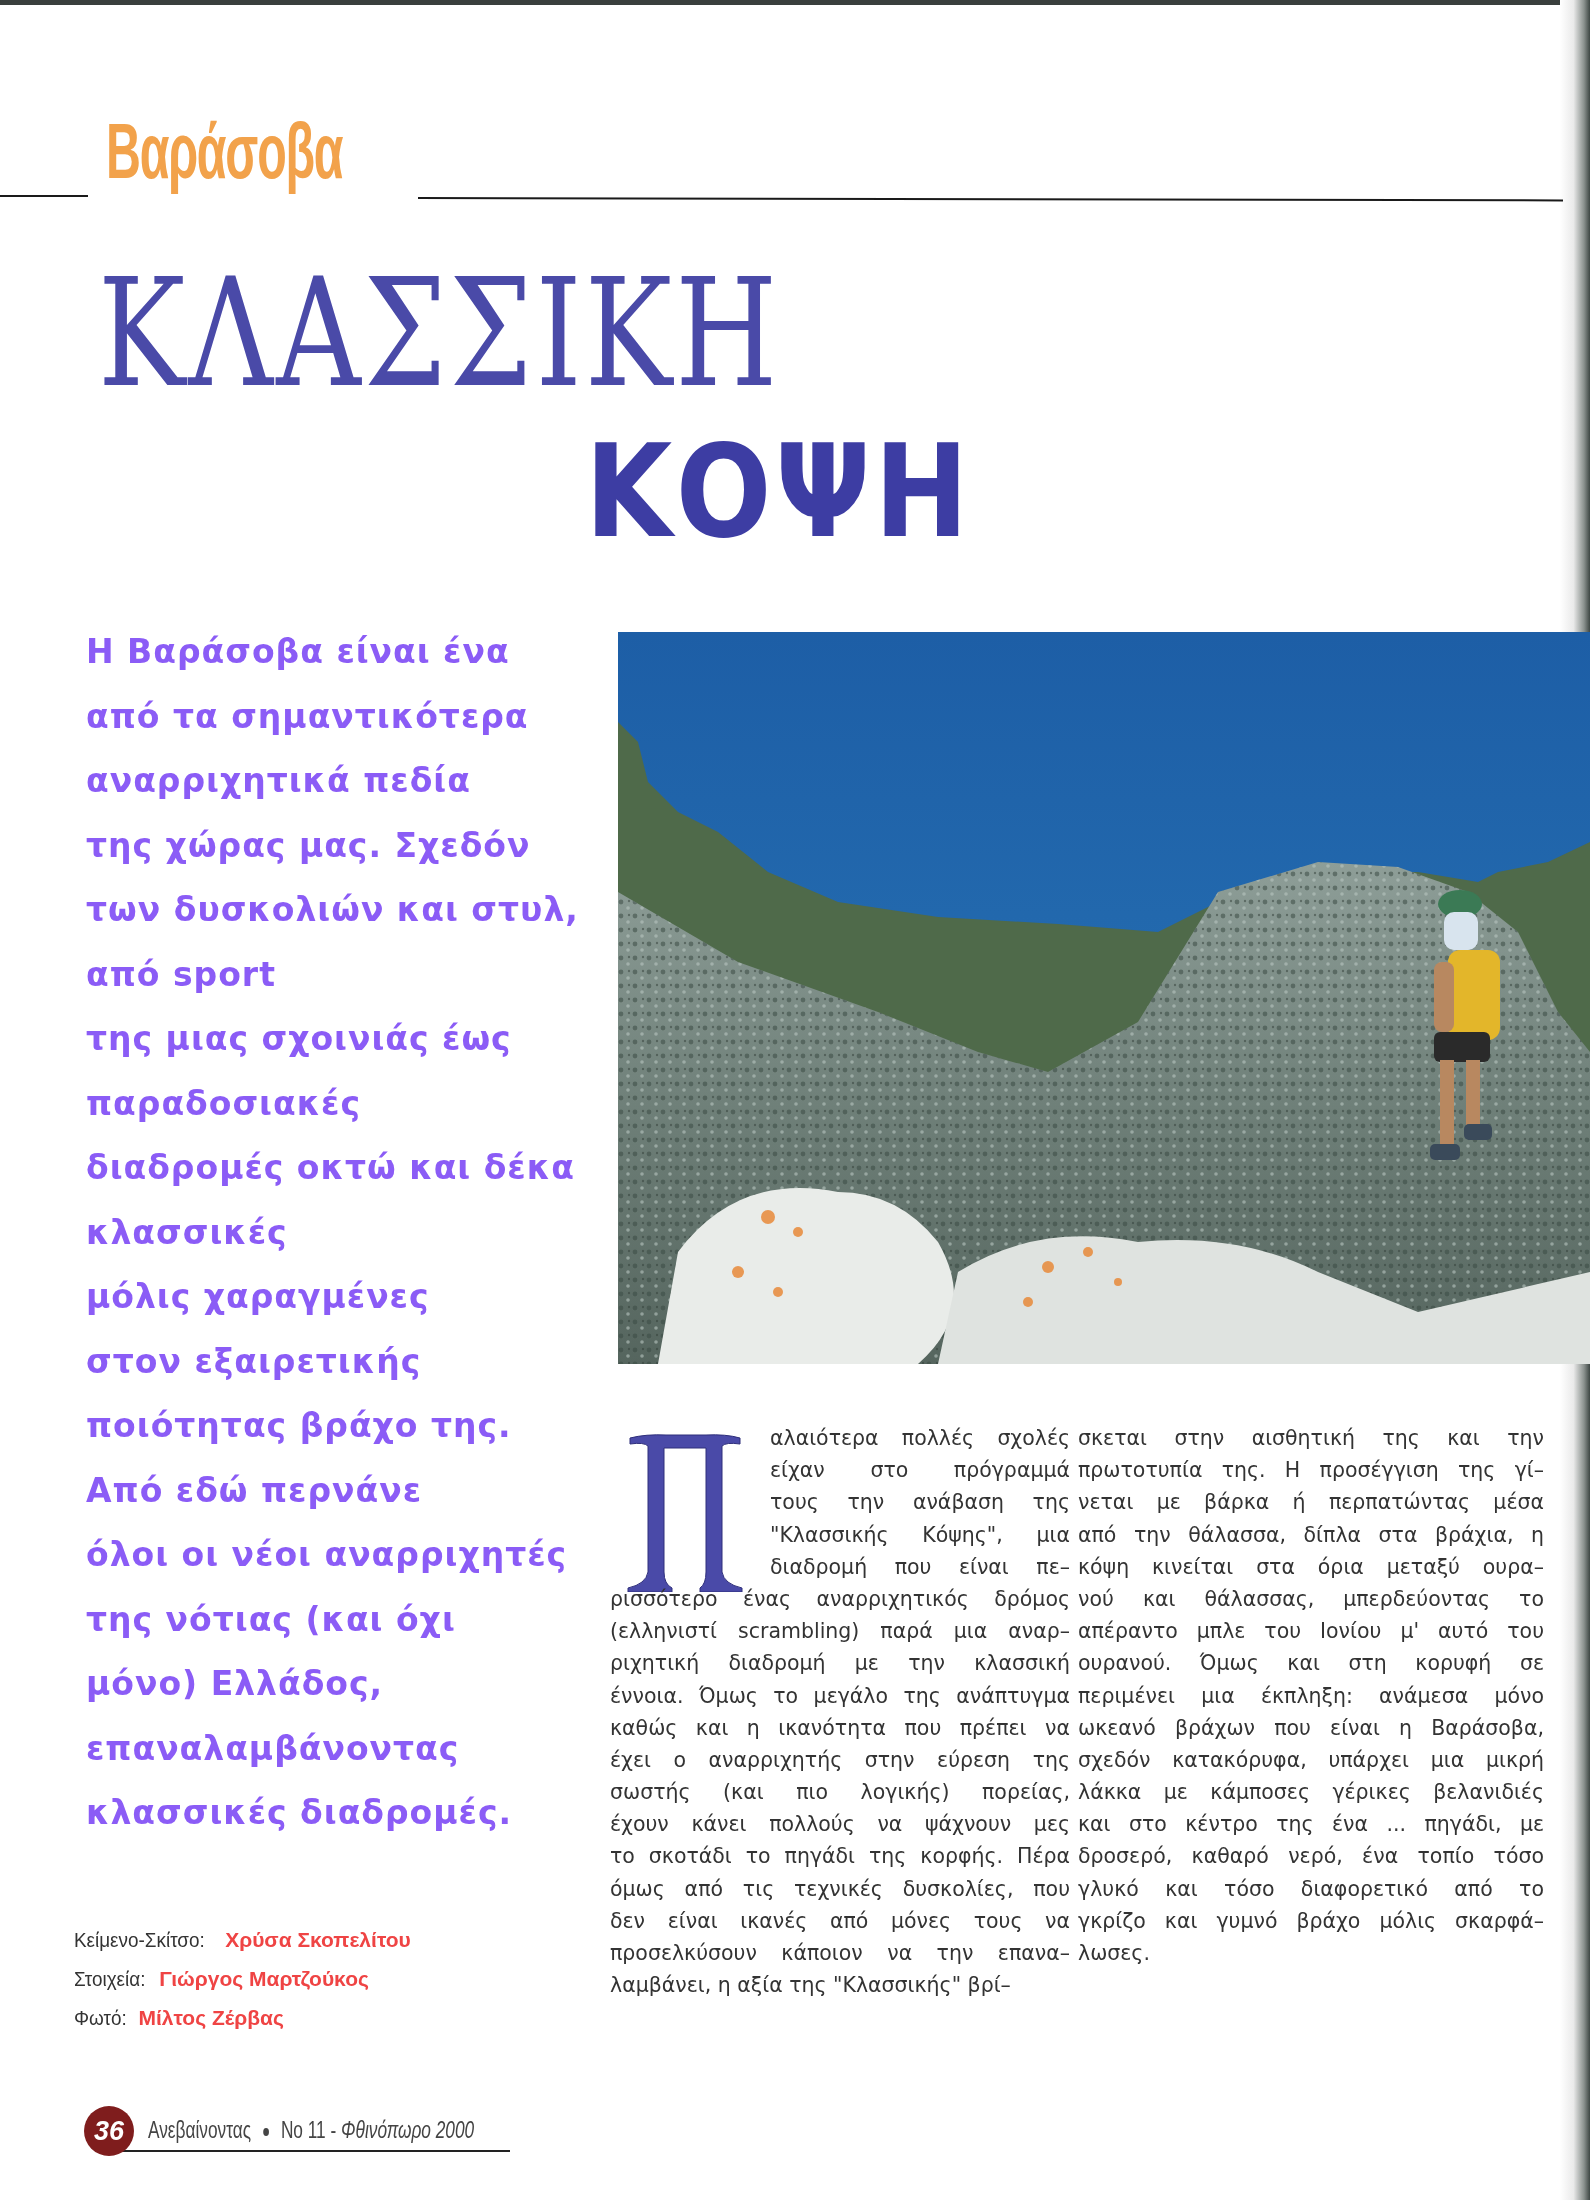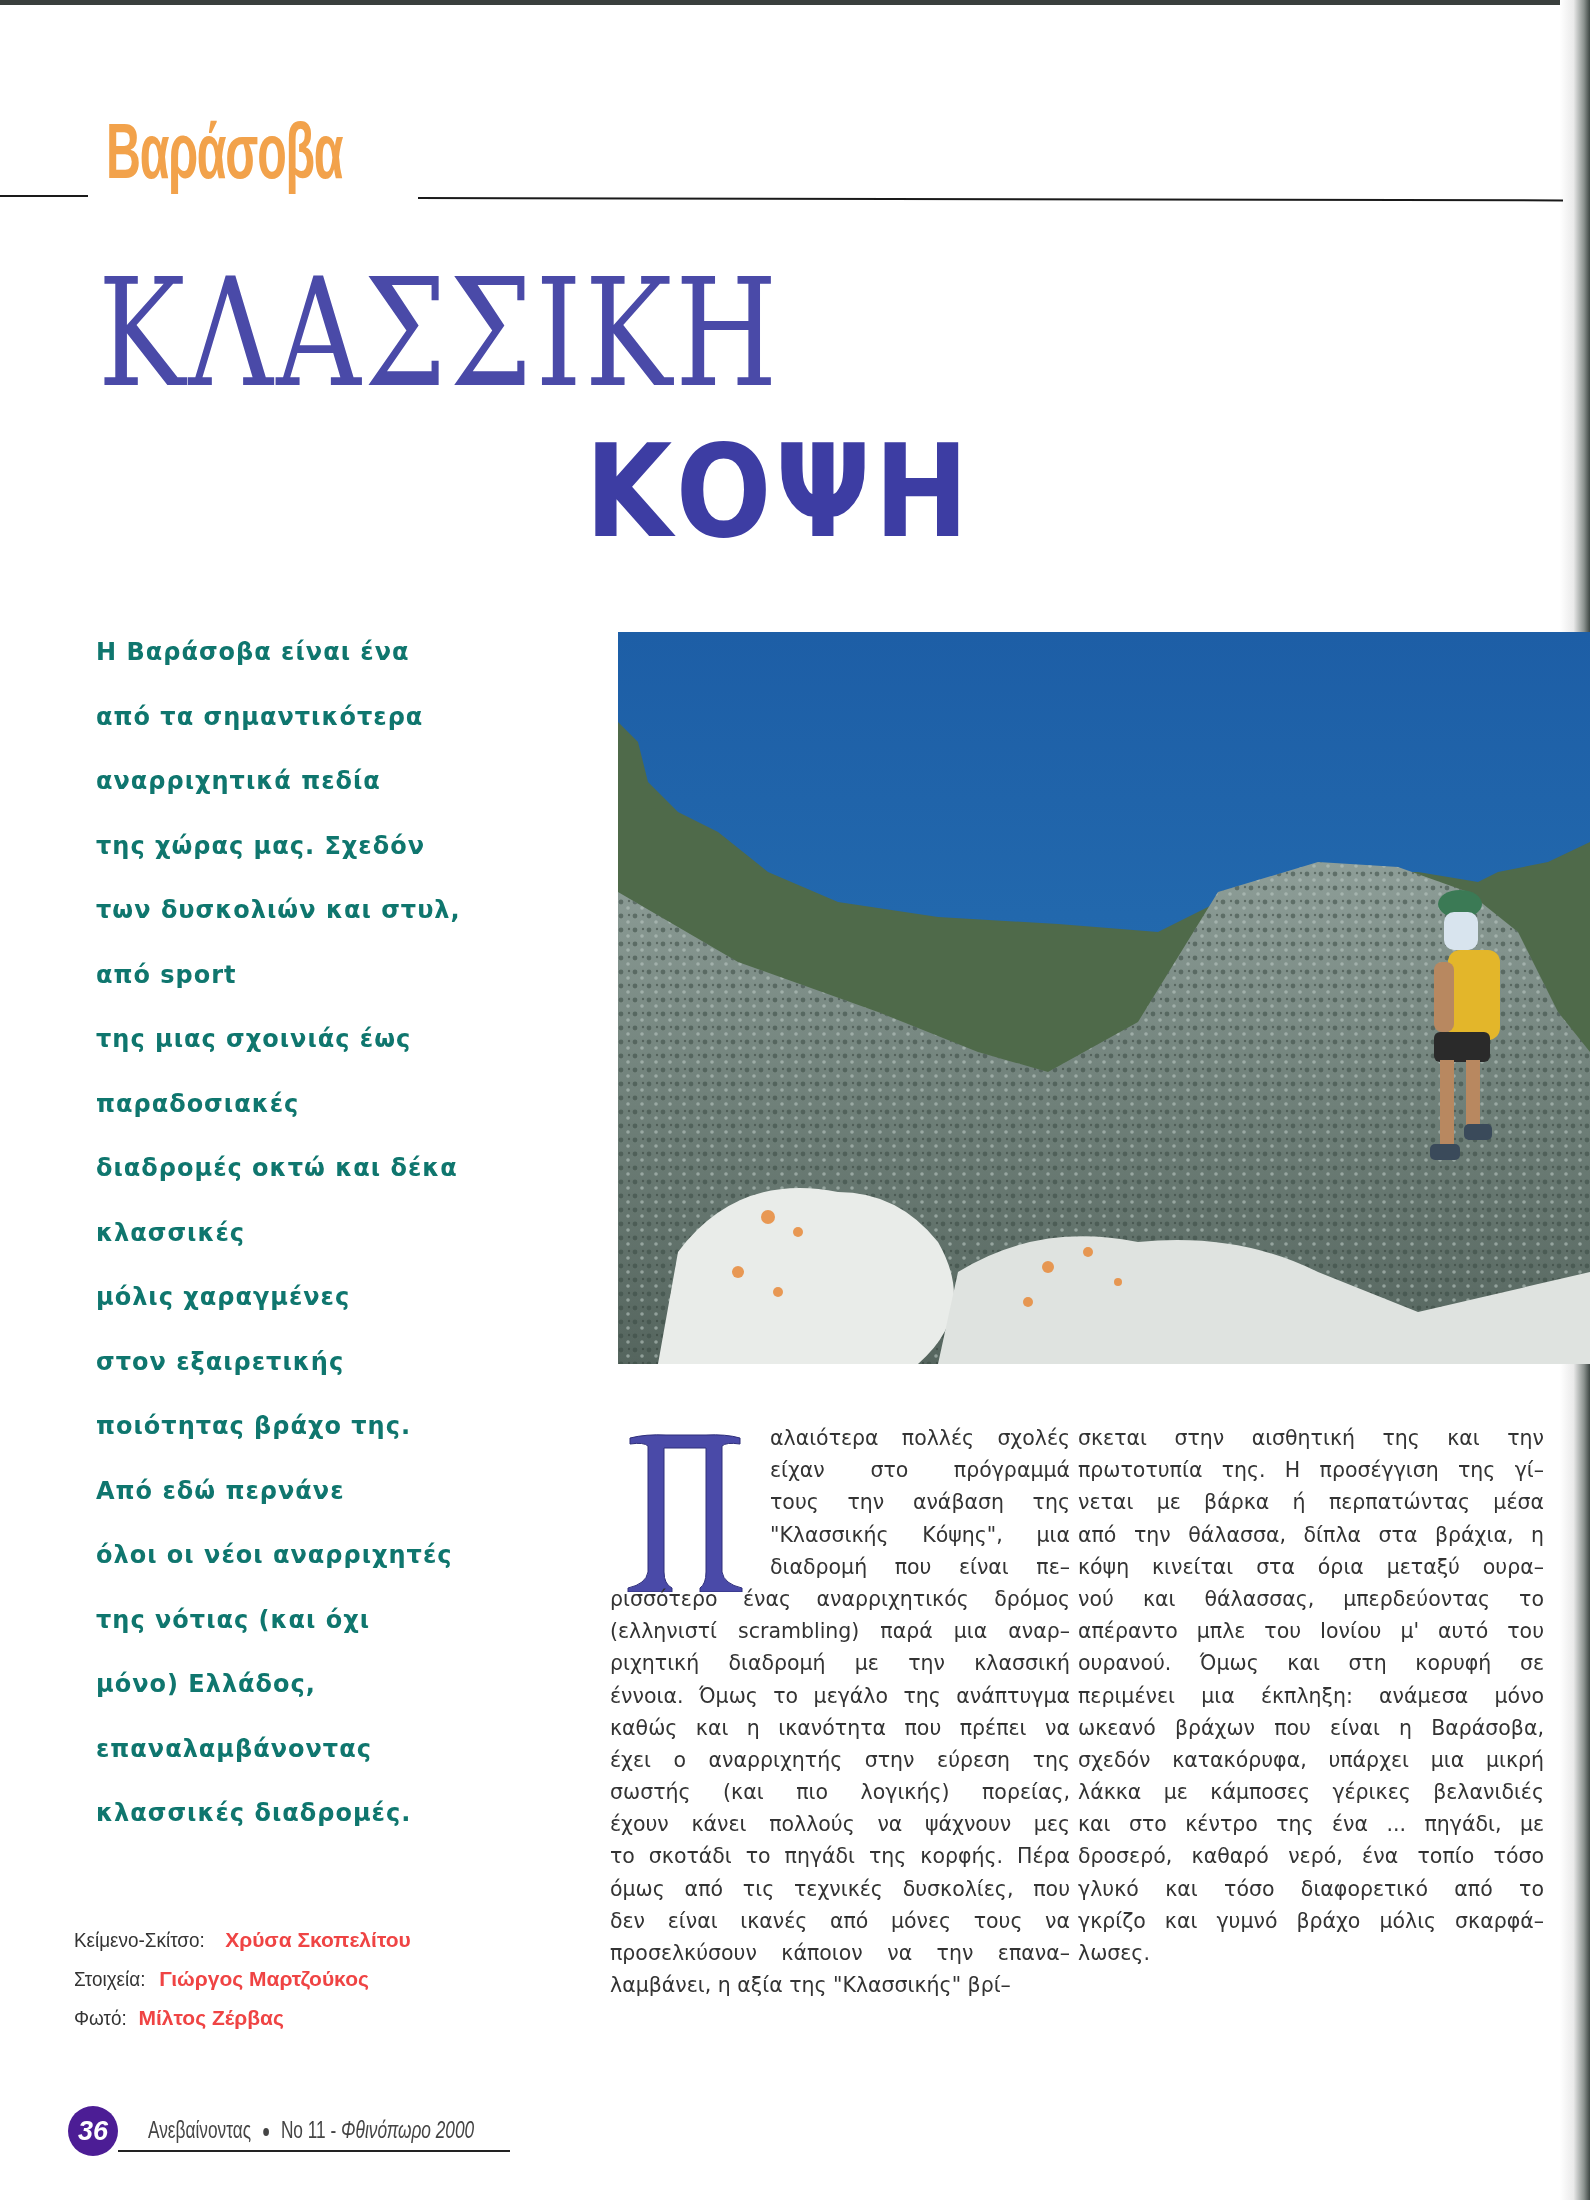--- a/index.html
+++ b/index.html
@@ -21,23 +21,23 @@
     position: absolute; left: 98px; top: 258px; font-family: "DejaVu Serif", serif;
     font-size: 150px; color: #4a4aa8; letter-spacing: 4px; transform: scaleX(0.78);
     transform-origin: left top; line-height: 1; font-weight: normal;
   }
   .title-line2 {
     position: absolute; left: 585px; top: 428px; font-family: "DejaVu Sans", sans-serif;
     font-weight: bold; font-size: 128px; color: #3d3da3; letter-spacing: 4px;
     transform: scaleX(0.88); transform-origin: left top; line-height: 1;
   }
   .intro {
-    position: absolute; left: 96px; top: 620px; width: 500px;
-    font-family: "DejaVu Sans", sans-serif; font-weight: bold; font-size: 24px;
-    color: #0f766e; line-height: 64.5px; letter-spacing: 1px;
+    position: absolute; left: 86px; top: 620px; width: 500px;
+    font-family: "DejaVu Sans", sans-serif; font-weight: bold; font-size: 33px;
+    color: #8b5cf6; line-height: 64.5px; letter-spacing: 1px;
   }
   .intro div { white-space: nowrap; }
   .credits { position: absolute; left: 74px; top: 1920px; font-family: "Liberation Sans", sans-serif; font-size: 21px; color: #333; line-height: 39px; }
   .credits .lbl { transform: scaleX(0.9); display: inline-block; transform-origin: left; }
   .credits b { font-weight: bold; color: #ef4444; }
   .photo {
     position: absolute; left: 618px; top: 632px; width: 972px; height: 732px; overflow: hidden;
     background: #2a6fa8;
   }
   .photo svg { display: block; }
@@ -48,22 +48,22 @@
   .col1 { left: 610px; top: 1422px; width: 460px; }
   .col2 { left: 1078px; top: 1422px; width: 466px; }
   .body-col .ln { display: block; text-align: justify; text-align-last: justify; height: 32.2px; white-space: nowrap; overflow: visible; }
   .body-col .ln.last { text-align-last: left; }
   .dropcap {
     position: absolute; left: 626px; top: 1432px; width: 118px; height: 160px;
   }
   .col1 .indent { margin-left: 160px; }
   .footer { position: absolute; left: 68px; top: 2106px; height: 52px; }
   .page-circle {
-    position: absolute; left: 0; top: 0; width: 50px; height: 50px; border-radius: 50%;
-    background: #4c1d95; color: #fff; font-family: "Liberation Sans", sans-serif;
+    position: absolute; left: 16px; top: 0; width: 50px; height: 50px; border-radius: 50%;
+    background: #7f1d1d; color: #fff; font-family: "Liberation Sans", sans-serif;
     font-weight: bold; font-style: italic; font-size: 27px; text-align: center; line-height: 50px;
   }
   .footer-text {
     position: absolute; left: 80px; top: 10px; font-family: "Liberation Sans", sans-serif;
     font-size: 24px; color: #444; white-space: nowrap; transform: scaleX(0.72); transform-origin: left top;
   }
   .footer-text .it { font-style: italic; }
   .footer-rule { position: absolute; left: 50px; top: 44px; width: 392px; height: 2px; background: #222; }
   .sep-dot { display: inline-block; width: 8px; height: 8px; border-radius: 50%; background: #444; vertical-align: middle; margin: 0 10px; }
 </style>

